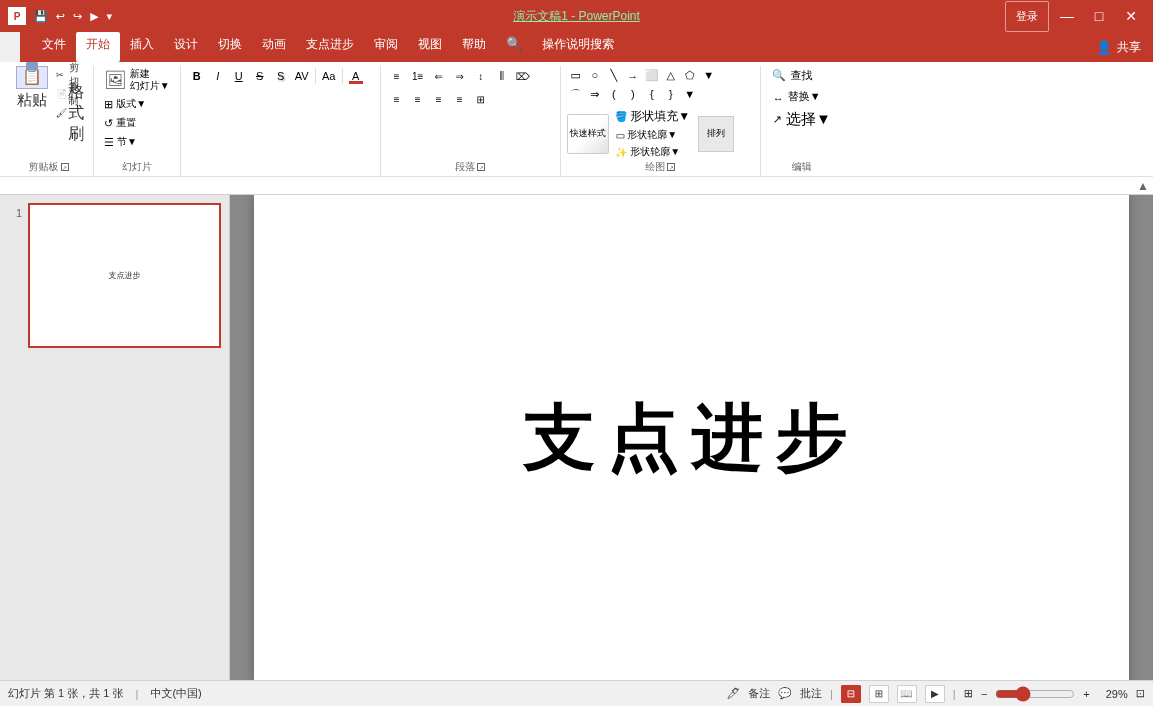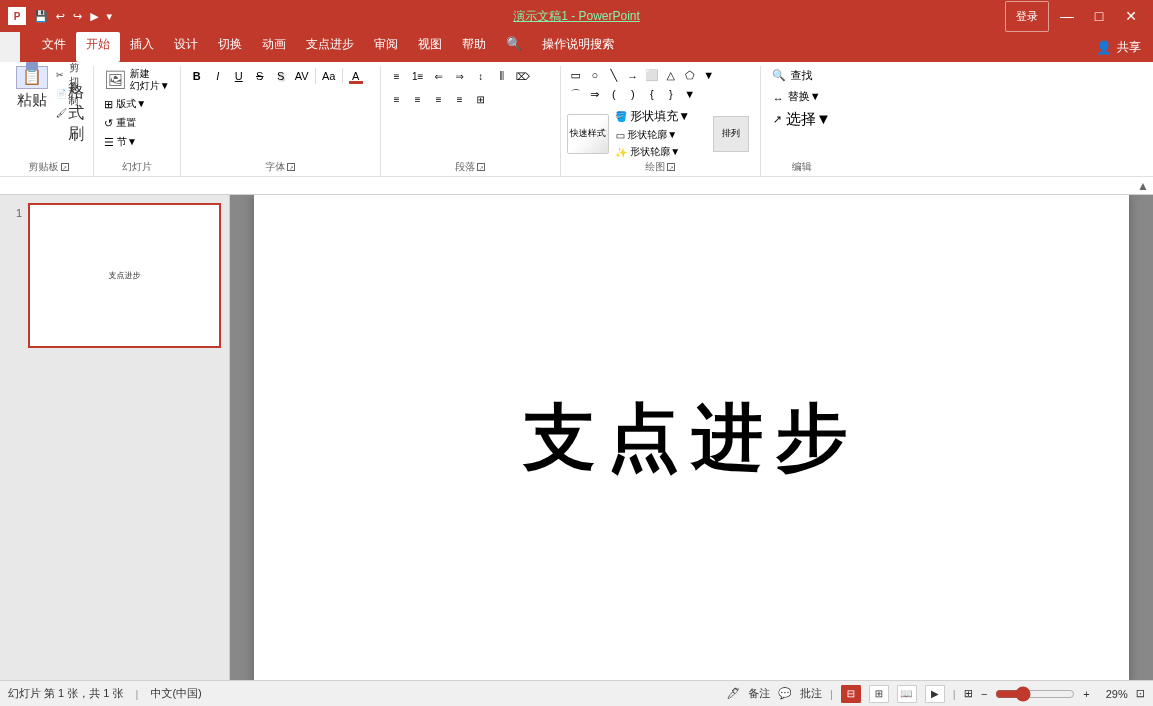--- a/index.html
+++ b/index.html
@@ -608,24 +608,20 @@
             <div class="f-btn f-btn-underline">U</div>
             <div class="f-btn" style="text-decoration:line-through;">S</div>
             <div class="f-btn" style="text-shadow:1px 1px 2px #999;">S</div>
             <div class="f-btn">AV</div>
             <div class="f-sep"></div>
             <div class="f-btn">Aa</div>
             <div class="f-sep"></div>
             <div class="f-btn" style="position:relative;">A<span style="position:absolute;bottom:1px;left:2px;right:2px;height:3px;background:#c0392b;"></span></div>
           </div>
         </div>
-      </div>
-      <div class="ribbon-group-label">
-        <span>字体</span>
-        <span class="expand-icon">↗</span>
       </div>
     </div>
 
     <div class="ribbon-group" style="min-width:180px;">
       <div class="ribbon-group-content">
         <div class="para-controls">
           <div class="format-row">
 
             <div class="f-btn" style="font-size:10px;">≡</div>
             <div class="f-btn" style="font-size:10px;">1≡</div>
@@ -681,21 +677,21 @@
               </div>
               <div class="shape-outline-btn">
                 <span>▭</span>
                 <span style="font-size:10px;">形状轮廓▼</span>
               </div>
               <div class="shape-effect-btn">
                 <span>✨</span>
                 <span style="font-size:10px;">形状轮廓▼</span>
               </div>
             </div>
-            <div style="display:flex;flex-direction:column;align-items:center;gap:2px;margin-left:16px;">
+            <div style="display:flex;flex-direction:column;align-items:center;gap:2px;margin-left:1px;">
               <div style="width:36px;height:36px;background:#e8e8e8;border:1px solid #ccc;display:flex;align-items:center;justify-content:center;font-size:9px;cursor:pointer;">
                 <span>排列</span>
               </div>
             </div>
           </div>
         </div>
       </div>
       <div class="ribbon-group-label">
         <span>绘图</span>
         <span class="expand-icon">↗</span>

